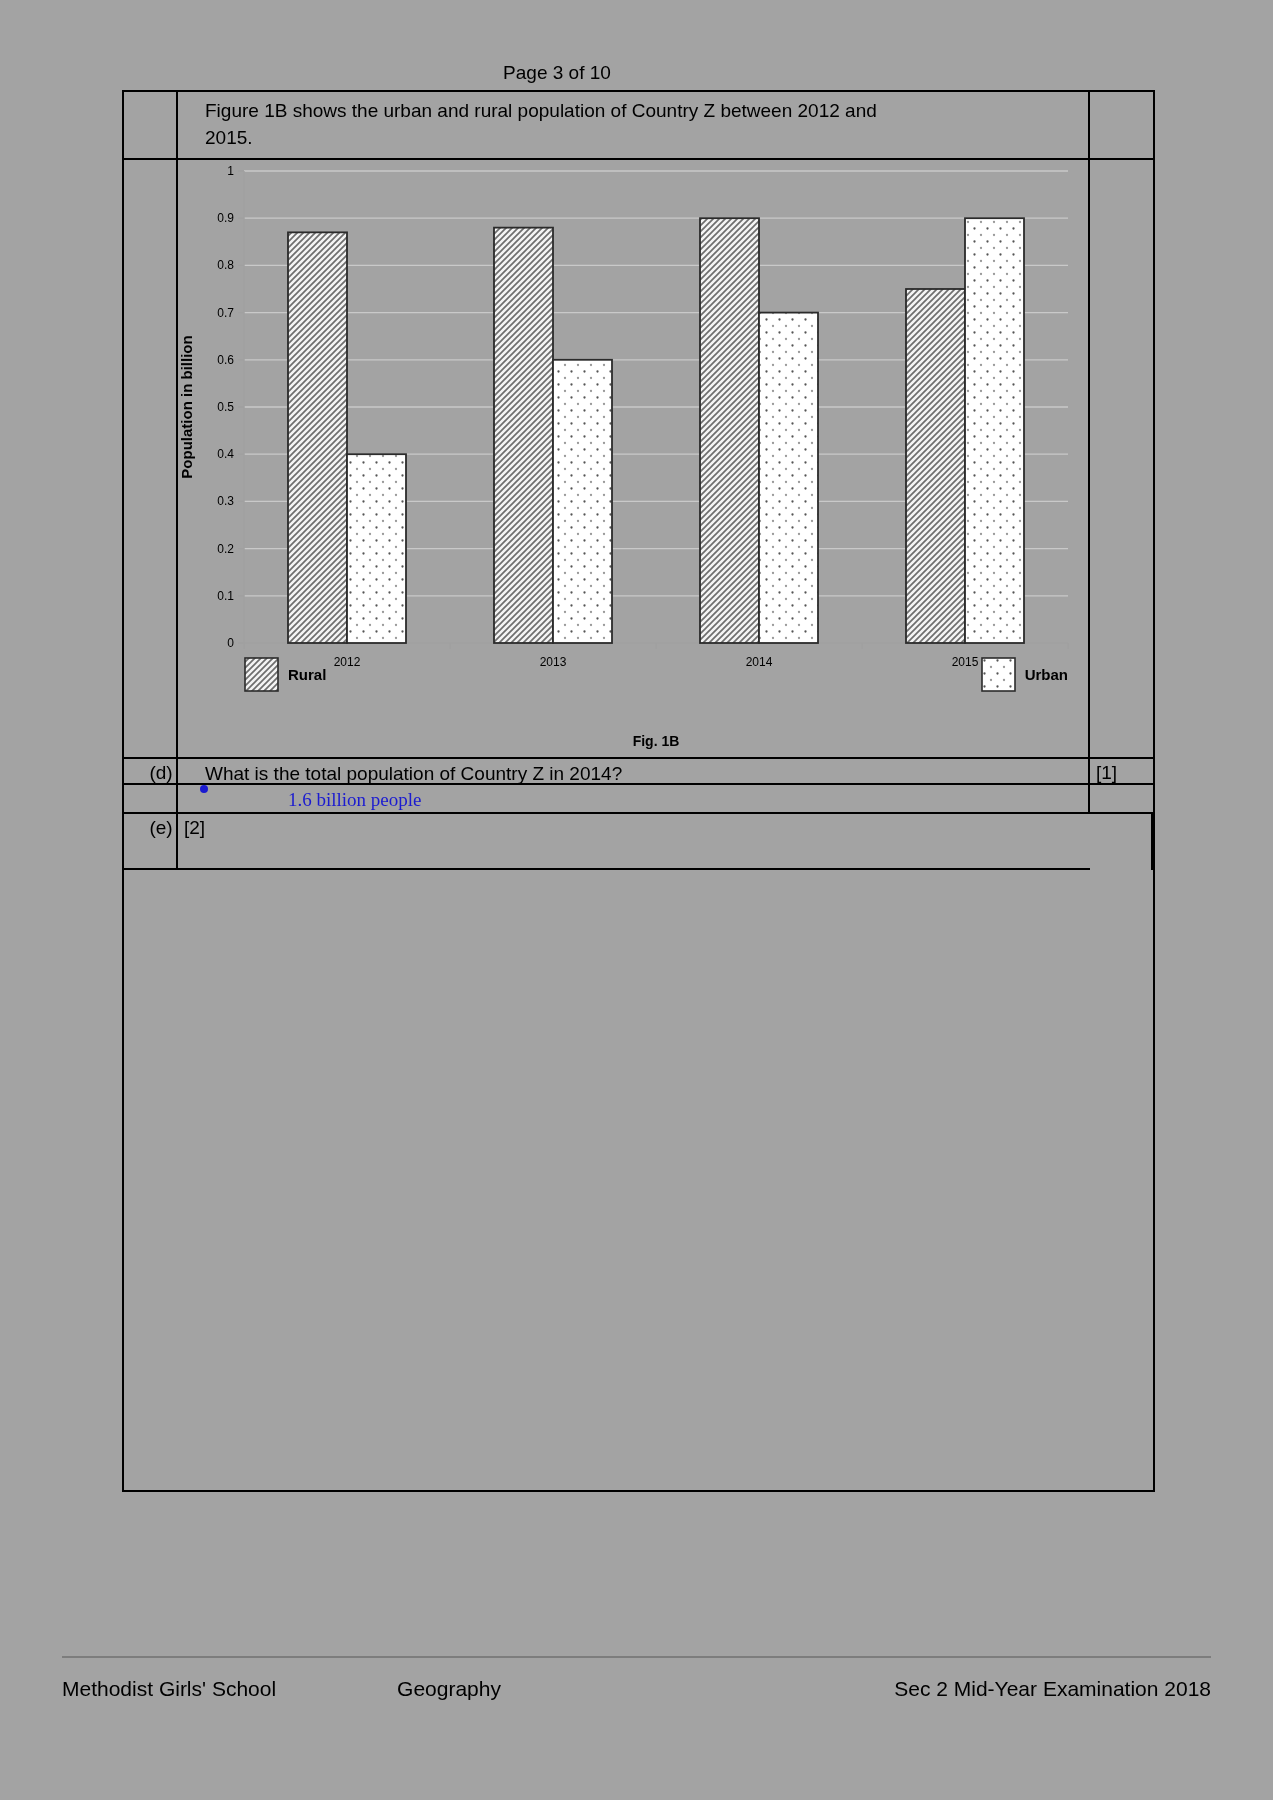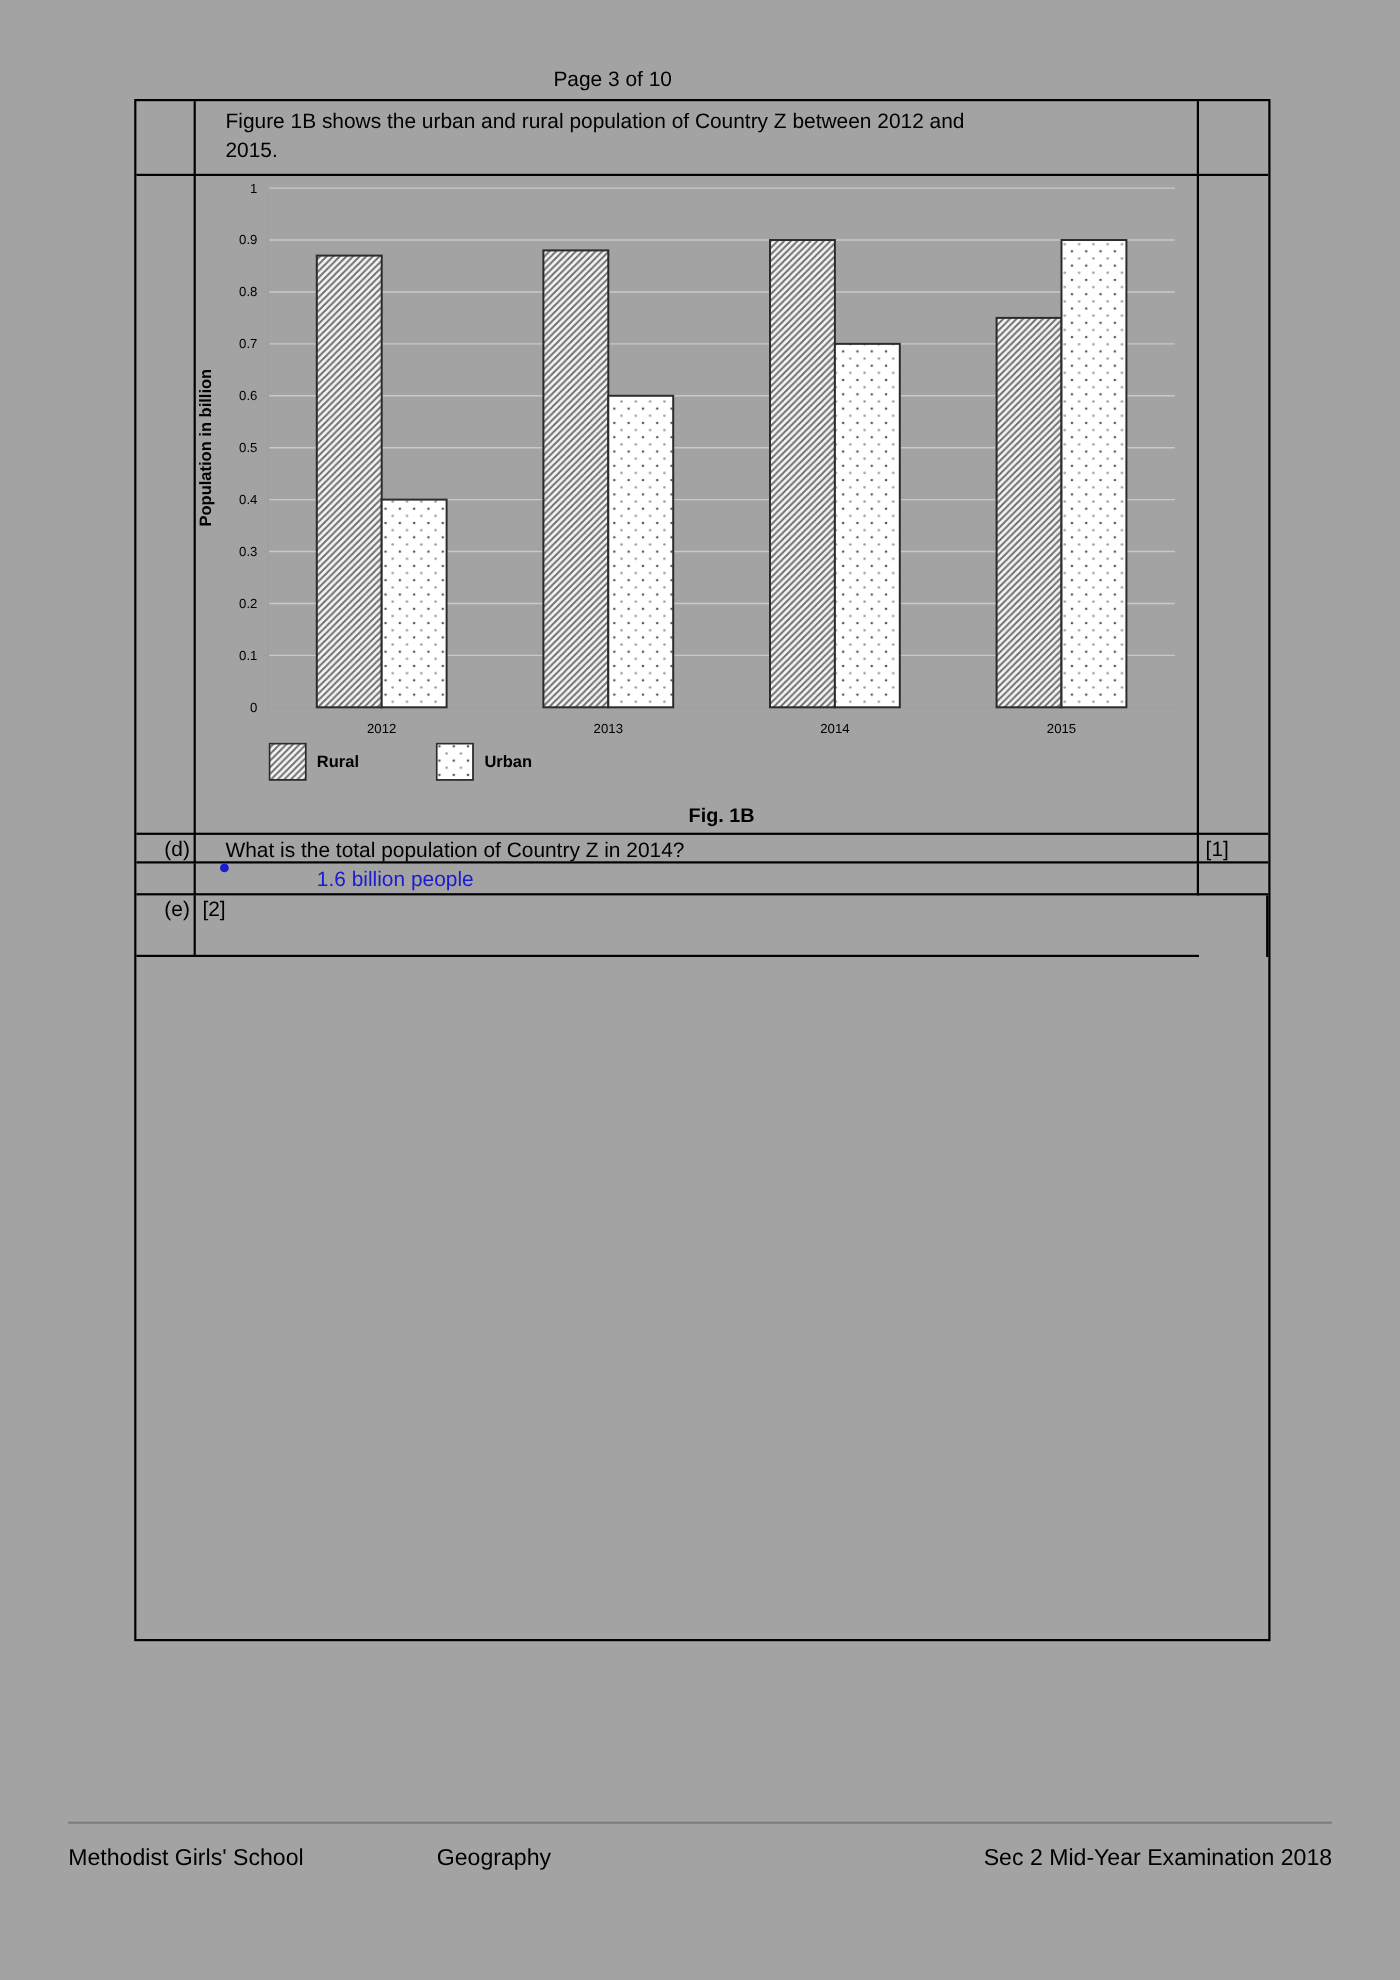--- a/index.html
+++ b/index.html
@@ -16,42 +16,42 @@
     display:grid;grid-template-columns:54px 912px 1fr;
     grid-template-rows:68px 599px 26px 29px 56px auto;
   }
   .cell{box-sizing:border-box;position:relative;font-size:19px;line-height:26px;}
   .cv{border-right:2px solid #000;padding-left:22px;}
   .cb{border-bottom:2px solid #000;}
   .lbl{text-align:center;padding-top:1px;}
   .marks{padding:1px 0 0 6px;}
   .qtext{padding:1px 8px 0 5px;white-space:pre-line;line-height:27px;}
   .intro{padding:5px 8px 0 5px;white-space:pre-line;line-height:27px;max-width:730px;}
-  .ans{color:#1b1bd0;}
+  .ans{color:#1b1bd0;font-family:Liberation Serif, serif;}
   .dot{position:absolute;width:8px;height:8px;border-radius:50%;background:#1b1bd0;}
   
   .ans-d{padding:1px 0 0 88px;line-height:28px;}
   
   .ans-e{padding:7px 0 0 85px;line-height:29px;white-space:pre-line;text-indent:18px;max-width:745px;box-sizing:content-box;}
   .dot-e{left:53px;top:17px;}
   
   #chart-cell{padding:0;}
   #chart-svg{position:absolute;left:0;top:0;}
   .tick-label{font-size:12px;fill:#000;}
   .cat-label{font-size:12px;fill:#000;}
   .y-title{font-size:15px;font-weight:bold;fill:#000;}
   #legend{
-    position:absolute;left:66px;top:515px;width:824px;
-    display:flex;justify-content:flex-start;gap:70px;align-items:center;
+    position:absolute;left:66px;top:497px;width:824px;
+    display:flex;justify-content:space-between;gap:70px;align-items:center;
   }
   .leg-item{display:flex;align-items:center;gap:9px;font-size:15px;font-weight:bold;}
   .leg-sw{display:block;}
   #fig-caption{
     position:absolute;left:66px;top:568px;width:824px;text-align:center;
-    font-size:18px;font-weight:bold;
+    font-size:14px;font-weight:bold;
   }
   
   #footer-line{position:absolute;left:62px;top:1656px;width:1149px;height:2px;background:#7d7d7d;}
   .ftr{position:absolute;top:1677px;font-size:21px;}
   #ftr-left{left:62px;}
   #ftr-center{left:0;width:1098px;text-align:center;padding-left:-100px;}
   #ftr-center span{position:relative;left:-100px;}
   #ftr-right{right:62px;}
 </style>
 </head>

